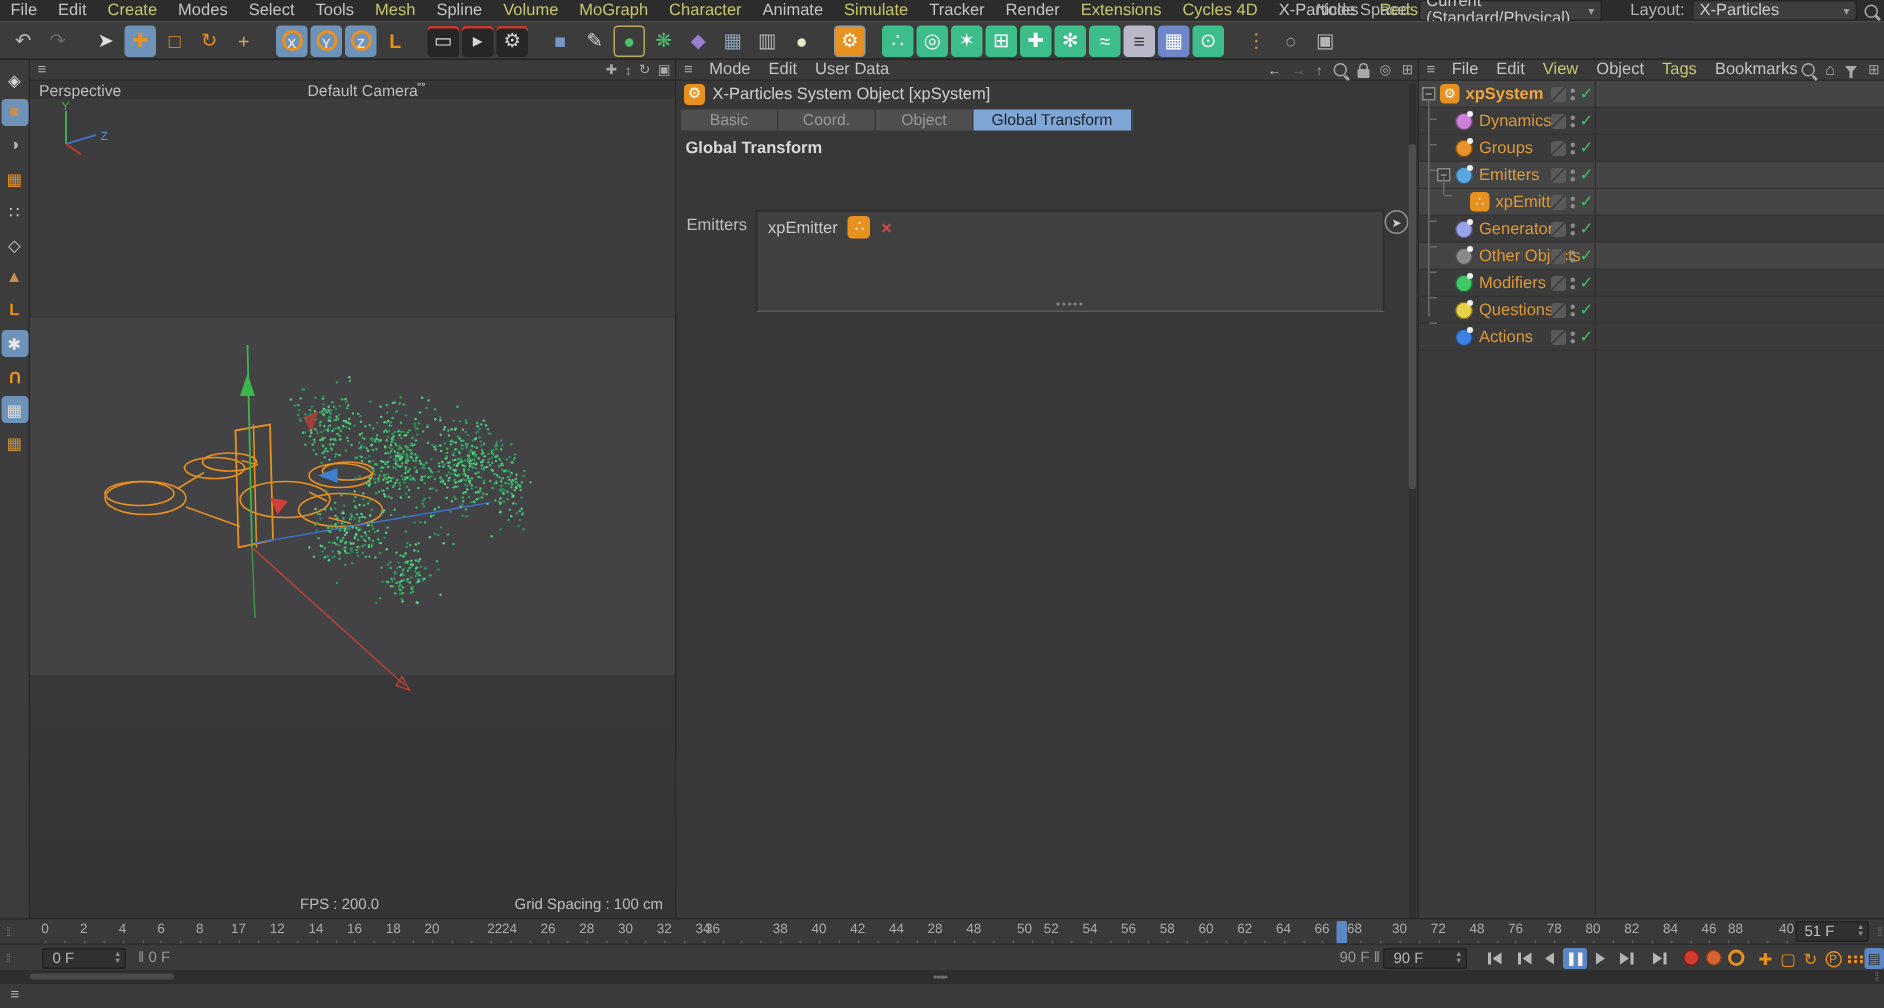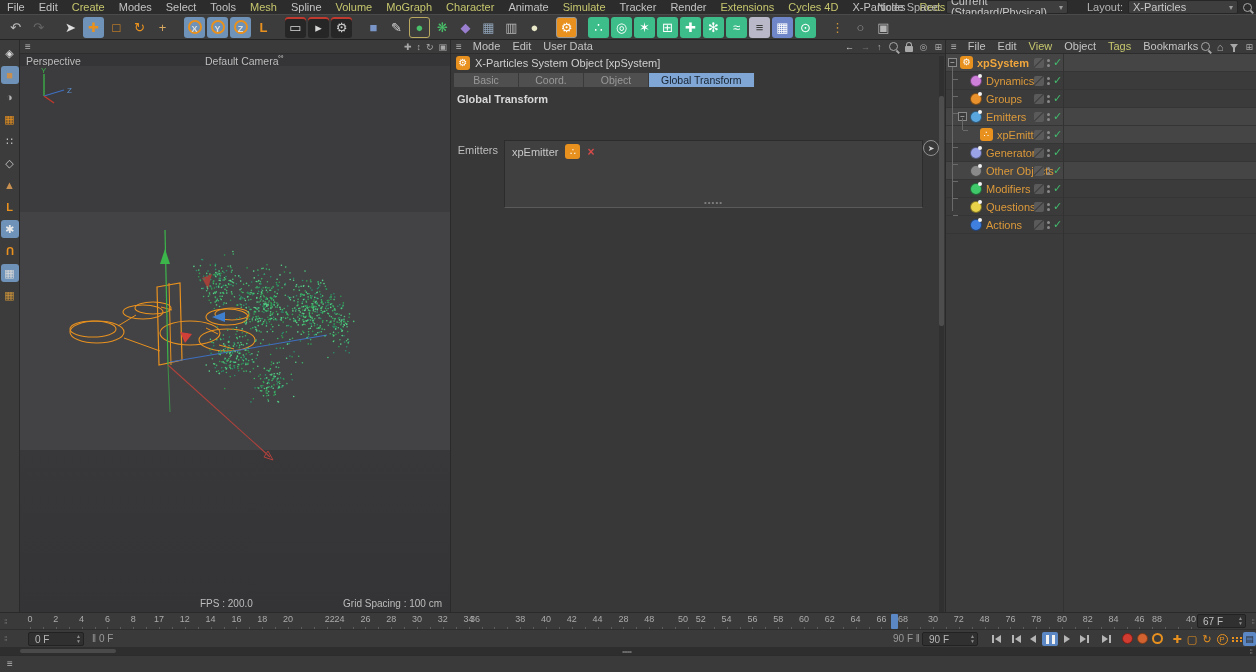--- a/index.html
+++ b/index.html
@@ -1753,21 +1753,21 @@
       <span class="tick-label" style="left: 1117.4px;">46</span>
       <span class="tick" style="left: 1130.3px;"></span>
       <span class="tick" style="left: 1143.2px;"></span>
       <span class="tick-label" style="left: 1111px; margin-left: 24px;">88</span>
       <span class="tick" style="left: 1156.1px;"></span>
       <span class="tick" style="left: 1169px;"></span>
       <span class="tick-label" style="left: 1169px;">40</span>
       <div id="playhead" style="left: 869.3px;"></div>
     </div>
   <div id="curframe">
-    <span>67 F</span>
+    <span>51 F</span>
     <span class="spin">
         <span>▲</span>
         <span>▼</span>
       </span>
   </div>
   <span class="grip abs" style="right:2px;top:4px;">⁞⁞</span>
 </div>
 
 <div id="transport" class="abs">
   <span class="grip abs" style="left:4px;top:4px;">⁞⁞</span>

